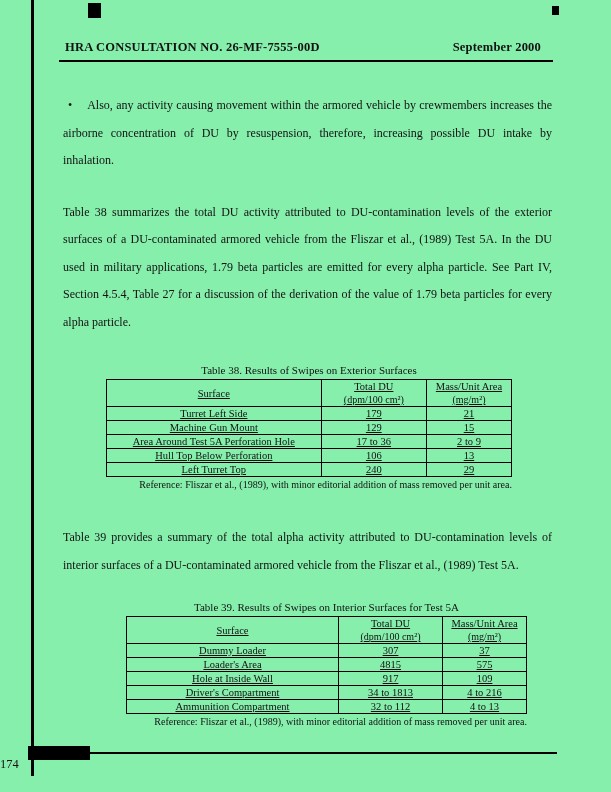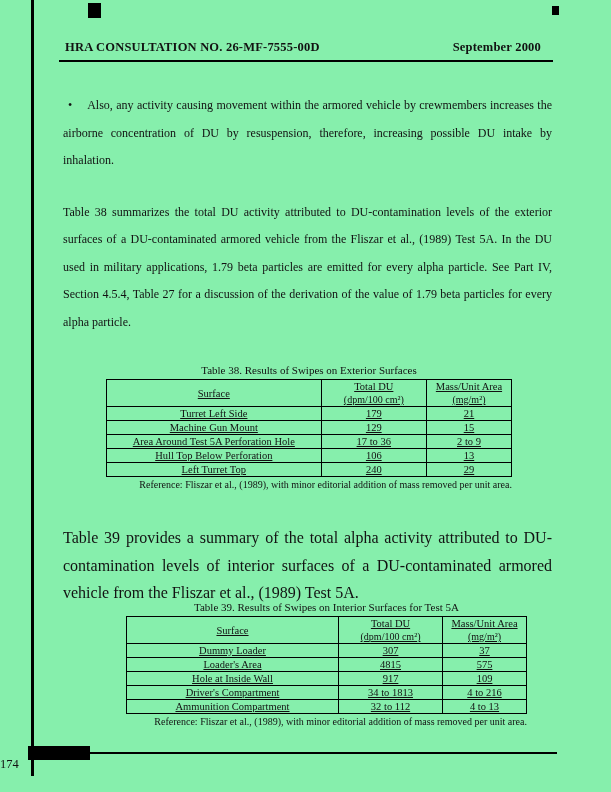--- a/index.html
+++ b/index.html
@@ -35,21 +35,21 @@
   
   .content {
     position:absolute; left:63px; top:92px; width:489px;
     font-size:12px; line-height:27.5px; text-align:justify;
   }
   .bullet-para { margin-bottom:24px; }
   .bullet { display:inline-block; margin-left:5px; margin-right:15px; font-size:12px; }
 
   .para2-block {
     position:absolute; left:63px; top:524px; width:489px;
-    font-size:16px; line-height:27.5px; text-align:justify;
+    font-size:12px; line-height:27.5px; text-align:justify;
   }
 
   
   .table-block38 { position:absolute; left:85px; top:364px; width:406px;margin-left:21px; }
   .table-block39 { position:absolute; left:85px; top:601px; width:442px;padding-left:41px; }
   .tbl-caption { text-align:center; font-size:11px; line-height:13px; }
   table { width:100%; border-collapse:collapse; font-size:10.5px; margin-top:2px; table-layout:fixed;text-decoration:underline; }
   th, td {
     border:1px solid #000; text-align:center; vertical-align:middle;
     font-weight:normal; padding:0 2px; line-height:13px; height:13px;

